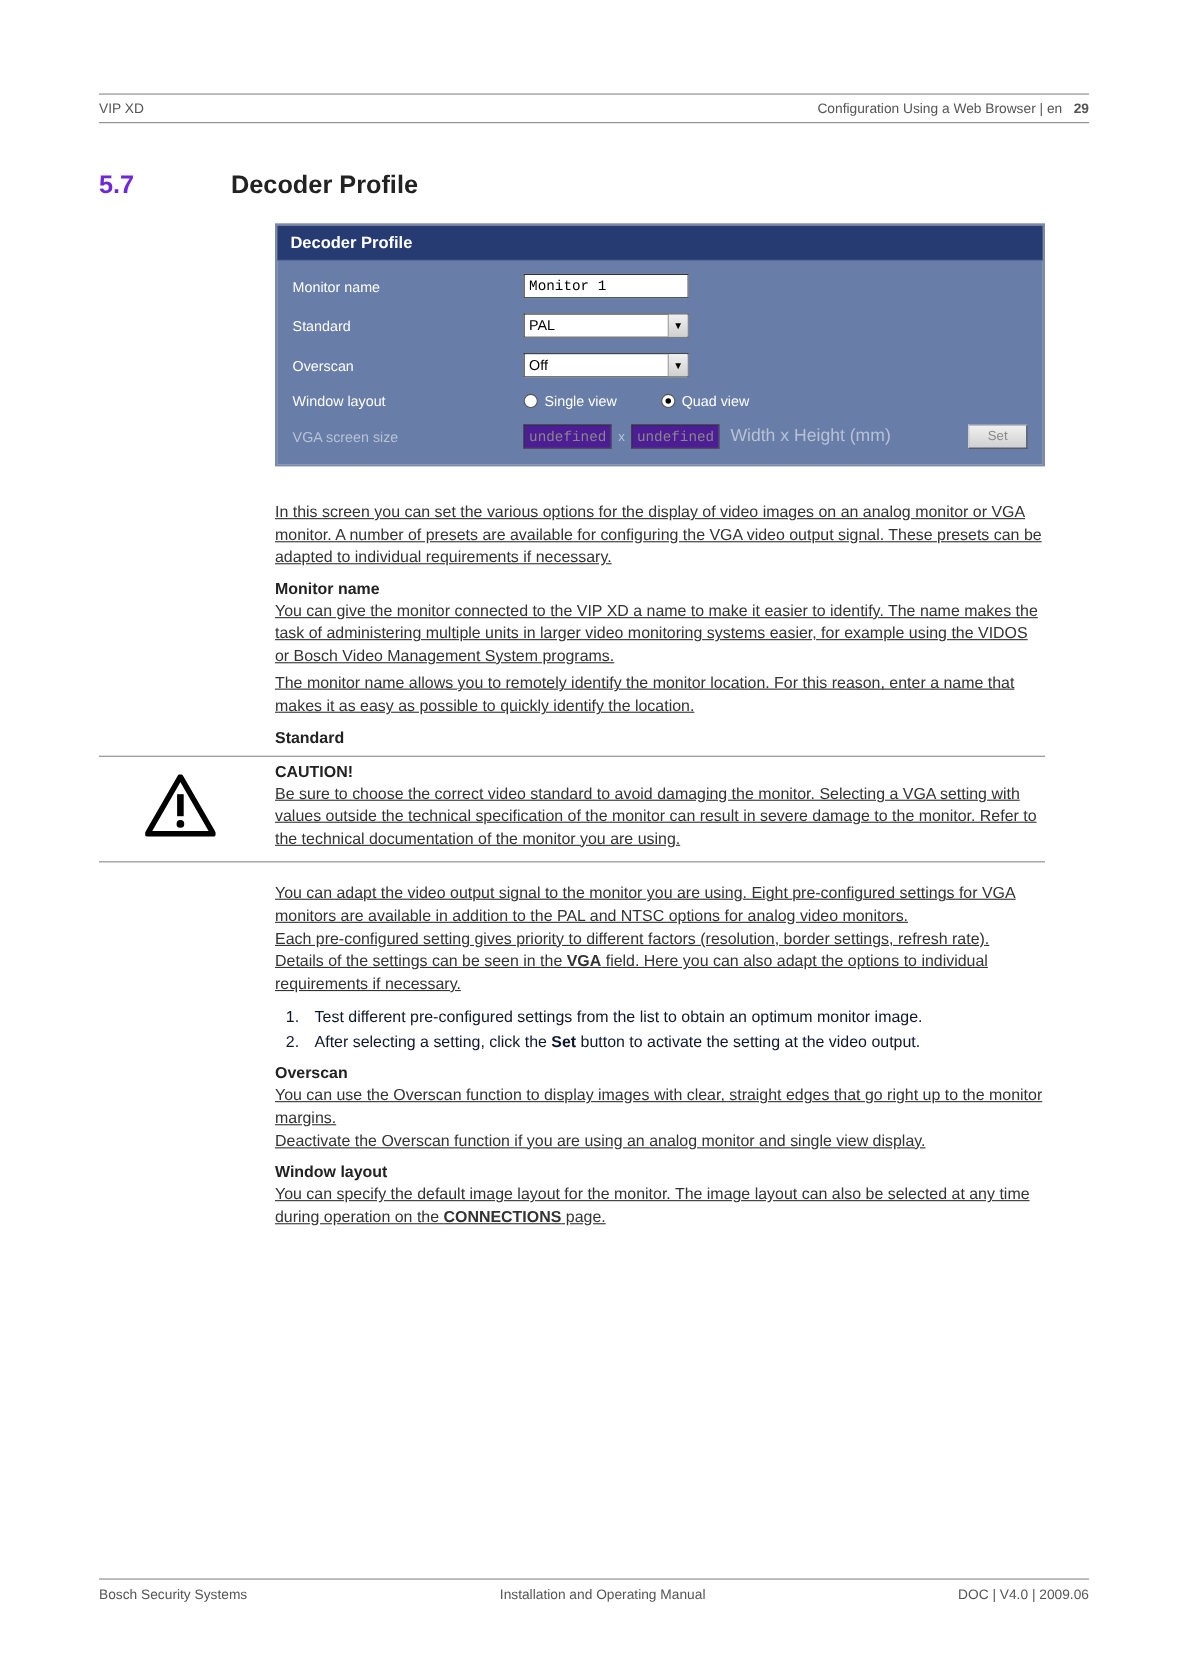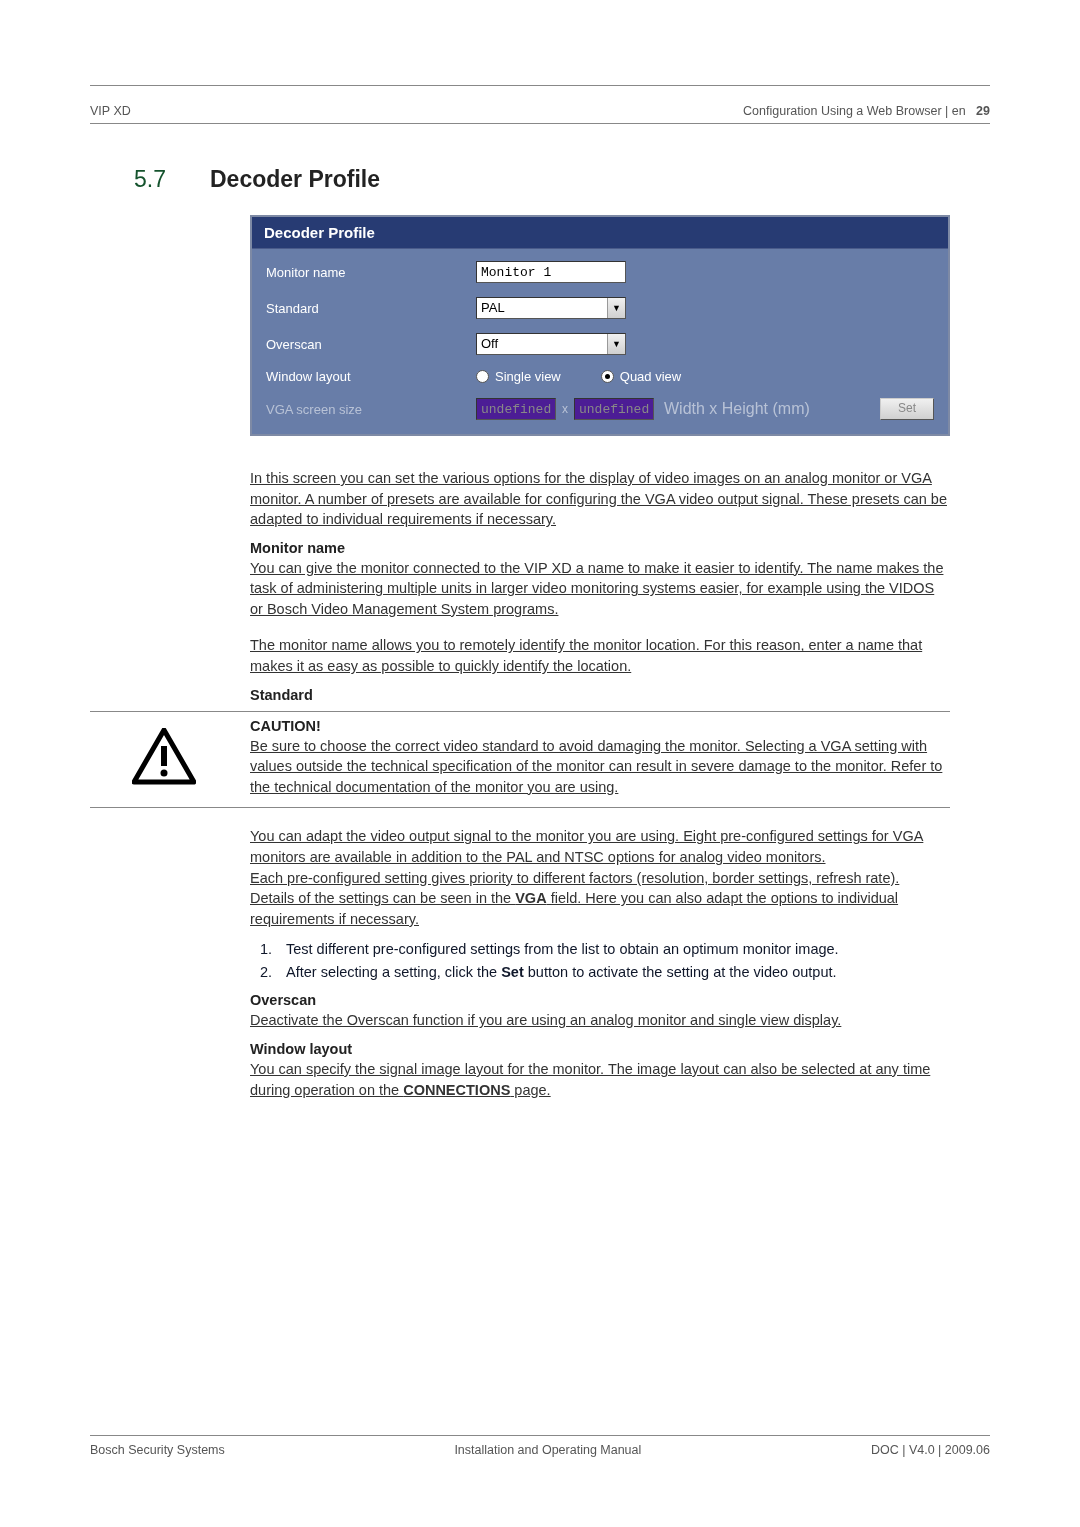--- a/index.html
+++ b/index.html
@@ -13,37 +13,36 @@
   }
   .page {
     padding: 85px 90px 0 90px;
   }
   .header-row {
     display: flex;
     justify-content: space-between;
     font-size: 12.5px;
     color: #555;
     border-top: 1px solid #888;
-    padding-top: 18px;
+    padding-top: 6px;
     padding-bottom: 5px;
     border-bottom: 1px solid #888;
     margin-bottom: 42px;
   }
   .header-right b { font-weight: bold; }
   .section-row {
     display: flex;
     align-items: baseline;
     margin-bottom: 22px;
   }
   .section-num {
     width: 120px;
     font-size: 23px;
-    font-weight: normal;
-    color: #14532d;
-    text-align: center;
+    font-weight: bold;
+    color: #6d28d9;
   }
   .section-title {
     font-size: 23px;
     font-weight: bold;
     color: #222;
   }
   .content-col {
     margin-left: 160px;
     width: 700px;
   }
@@ -273,21 +272,21 @@
           <input class="panel-input disabled" style="width: 80px;" disabled="" value="undefined">
           <span class="wh-label">Width x Height (mm)</span>
           <div class="set-btn">Set</div>
         </div>
       </div>
     </div>
 
     <div class="para">In this screen you can set the various options for the display of video images on an analog monitor or VGA monitor. A number of presets are available for configuring the VGA video output signal. These presets can be adapted to individual requirements if necessary.</div>
 
     <div class="subhead">Monitor name</div>
-    <div class="para" style="margin-bottom:16px">You can give the monitor connected to the VIP XD a name to make it easier to identify. The name makes the task of administering multiple units in larger video monitoring systems easier, for example using the VIDOS or Bosch Video Management System programs.</div>
+    <div class="para" style="margin-bottom:4px">You can give the monitor connected to the VIP XD a name to make it easier to identify. The name makes the task of administering multiple units in larger video monitoring systems easier, for example using the VIDOS or Bosch Video Management System programs.</div>
     <div class="para">The monitor name allows you to remotely identify the monitor location. For this reason, enter a name that makes it as easy as possible to quickly identify the location.</div>
 
     <div class="subhead" style="margin-bottom:0">Standard</div>
   </div>
 
   <div class="content-col">
     <div class="caution-block">
       <div class="caution-icon">
         <svg viewBox="0 0 64 58">
             <path d="M32 2 L62 54 L2 54 Z" fill="none" stroke="#000" stroke-width="5" stroke-linejoin="round"></path>
@@ -307,25 +306,26 @@
       <span>Details of the settings can be seen in the </span><b>VGA</b><span> field. Here you can also adapt the options to individual requirements if necessary.</span>
     </div>
     <ol>
       <li>Test different pre-configured settings from the list to obtain an optimum monitor image.</li>
       <li>
         <span>After selecting a setting, click the </span><b>Set</b><span> button to activate the setting at the video output.</span>
       </li>
     </ol>
 
     <div class="subhead">Overscan</div>
+    <div class="para" style="margin-bottom:0">You can use the Overscan function to display images with clear, straight edges that go right up to the monitor margins.</div>
     <div class="para">Deactivate the Overscan function if you are using an analog monitor and single view display.</div>
 
     <div class="subhead">Window layout</div>
     <div class="para">
-      <span>You can specify the signal image layout for the monitor. The image layout can also be selected at any time during operation on the </span><b>CONNECTIONS</b><span> page.</span>
+      <span>You can specify the default image layout for the monitor. The image layout can also be selected at any time during operation on the </span><b>CONNECTIONS</b><span> page.</span>
     </div>
   </div>
 </div>
 
 <div class="footer">
   <span>Bosch Security Systems</span>
   <span>Installation and Operating Manual</span>
   <span>DOC | V4.0 | 2009.06</span>
 </div>
 

